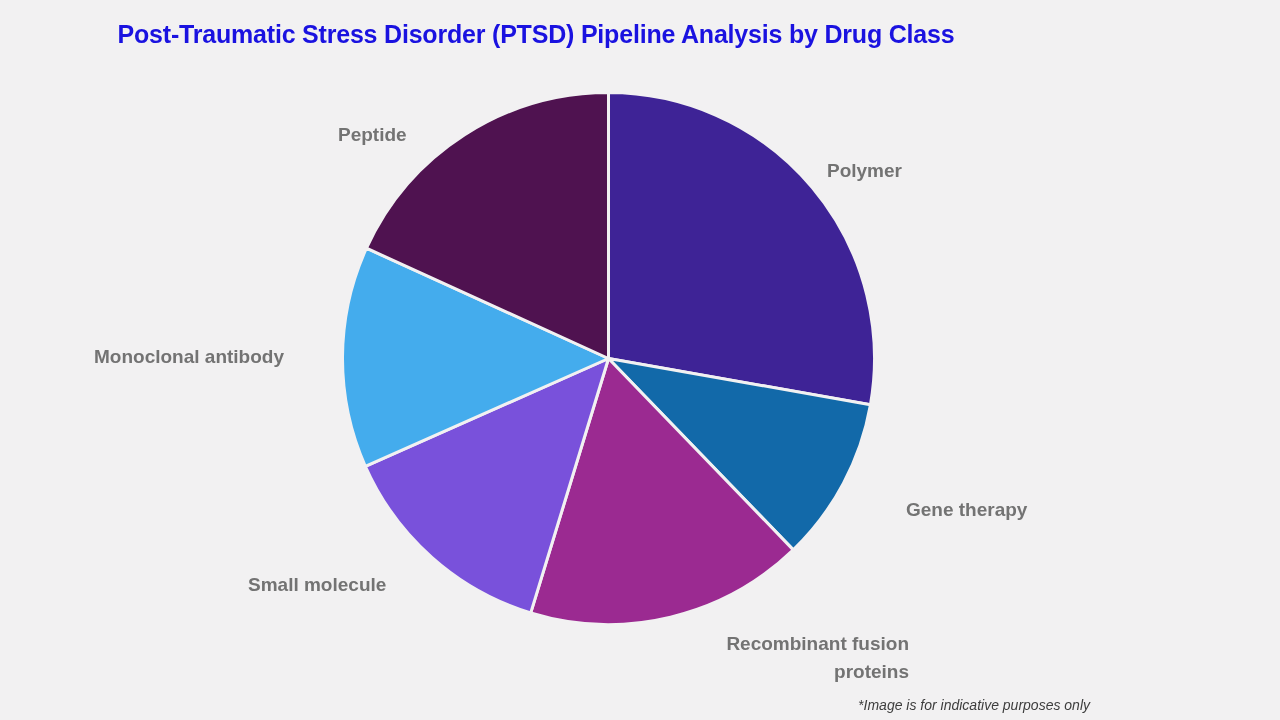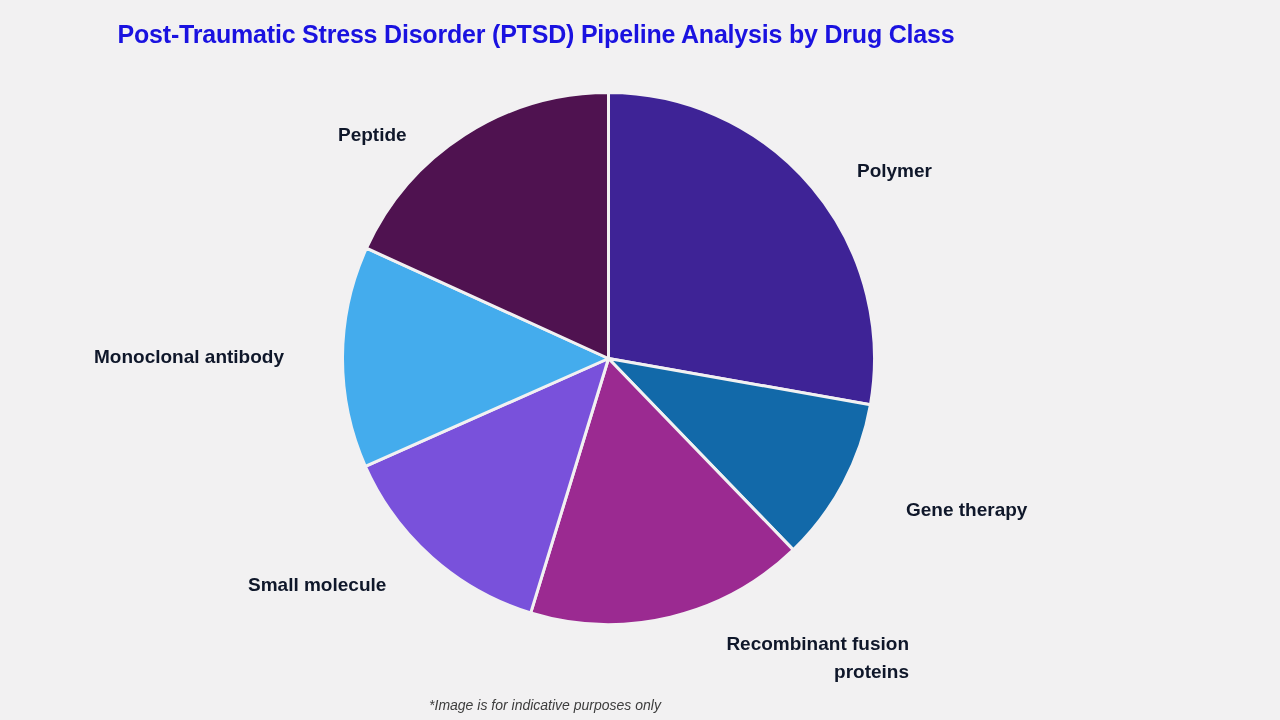--- a/index.html
+++ b/index.html
@@ -39,36 +39,36 @@
   }
   .pie-svg {
     position: absolute;
     left: 0;
     top: 0;
   }
   .slice-label {
     position: absolute;
     font-size: 19px;
     font-weight: bold;
-    color: #0f172a;
+    color: #737373;
     line-height: 1.48;
     white-space: pre-line;
   }
-  .lbl-polymer      { left: 827px;  top: 157px; margin-left: 30px; }
+  .lbl-polymer      { left: 827px;  top: 157px; }
   .lbl-gene         { left: 866px;  top: 496px; margin-left: 40px; }
   .lbl-recombinant  { left: 643px;  top: 630px; width: 266px; text-align: right; }
   .lbl-small        { left: 248px;  top: 571px; }
   .lbl-monoclonal   { left: 94px;   top: 343px; }
   .lbl-peptide      { left: 338px;  top: 121px; }
   .footnote {
     position: absolute;
     left: 0;
     top: 697px;
     width: 1090px;
-    text-align: center;
+    text-align: right;
     font-size: 14px;
     font-style: italic;
     color: #3d3d3d;
   }
 </style>
 </head>
 <body>
 
 <div id="chart-root">
 

